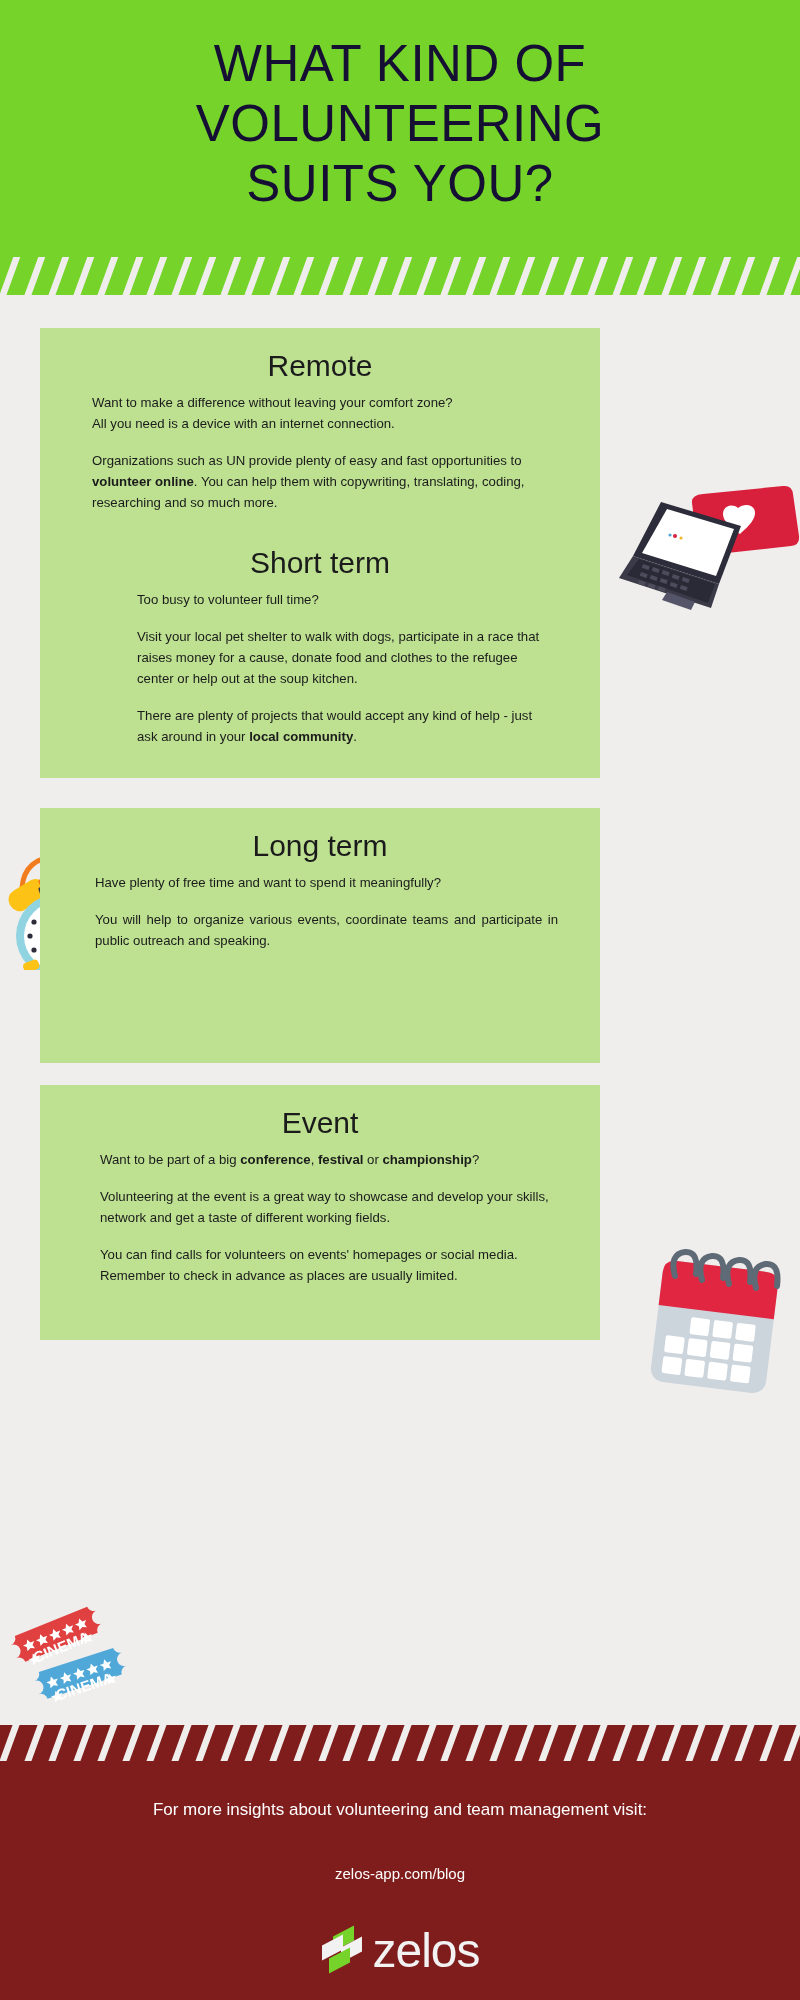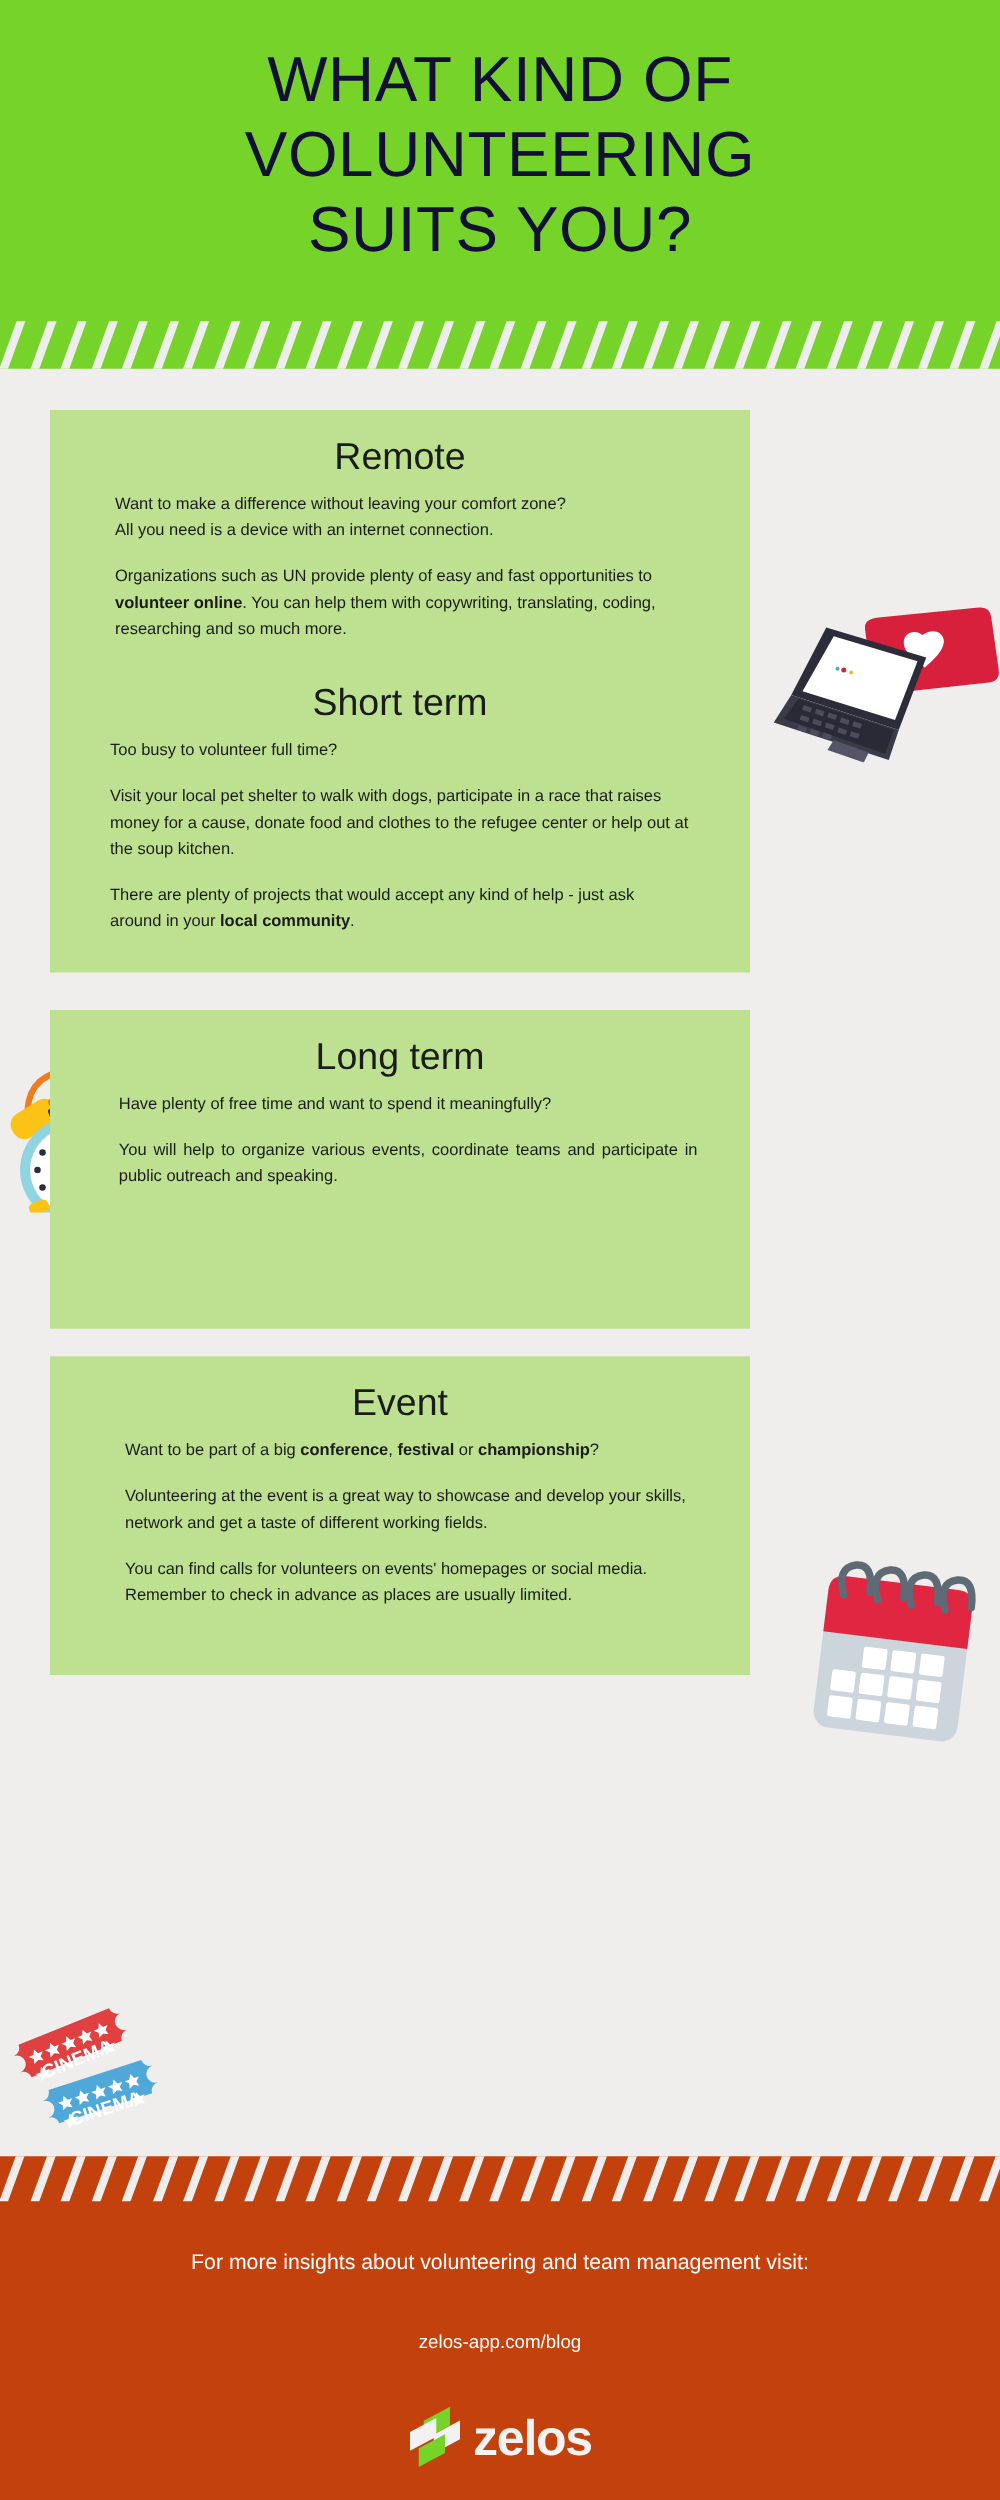--- a/index.html
+++ b/index.html
@@ -96,36 +96,36 @@
   .card-body p:last-child { margin-bottom: 0; }
   .card-body p b { font-weight: bold; }
 
   .card-body.justify p { text-align: justify; }
 
   
   #card-remote    { top: 328px;  height: 198px; }
   #card-remote .card-body { padding-left: 52px; padding-right: 22px; }
 
   #card-short     { top: 525px;  height: 253px; }
-  #card-short .card-body { padding-left: 48px; padding-right: 48px; }
+  #card-short .card-body { padding-left: 85px; padding-right: 48px; margin-left: 12px; }
 
   #card-long      { top: 808px;  height: 255px; }
   #card-long .card-body { padding-left: 55px; padding-right: 42px; }
 
   #card-event     { top: 1085px; height: 255px; }
   #card-event .card-body { padding-left: 60px; padding-right: 30px; }
 
   
   .footer {
     position: absolute;
     left: 0;
     top: 1725px;
     width: 800px;
     height: 275px;
-    background: #c2410c;
+    background: #7f1d1d;
   }
   .footer-stripes {
     position: absolute;
     left: 0; top: 0;
     width: 800px;
     height: 36px;
     overflow: hidden;
   }
   .footer-stripes .stripe {
     position: absolute;
@@ -177,22 +177,22 @@
     width: 21px;
     height: 15px;
     transform: skewY(-28deg);
   }
   .logo-mark i.g1 { left: 13px; top: 2px;  background: #76d32a; }
   .logo-mark i.w1 { left: 2px;  top: 11px; background: #f2f2f2; }
   .logo-mark i.w2 { left: 21px; top: 13px; background: #f2f2f2; }
   .logo-mark i.g2 { left: 9px;  top: 24px; background: #76d32a; }
   .logo-text {
     color: #f2f2f2;
-    font-size: 40px;
-    font-weight: bold;
+    font-size: 48px;
+    font-weight: normal;
     letter-spacing: -1px;
     line-height: 40px;
   }
 
   
   .illus { position: absolute; }
 
   
   #illus-laptop { left: 615px; top: 480px; width: 185px; height: 130px; }
 

